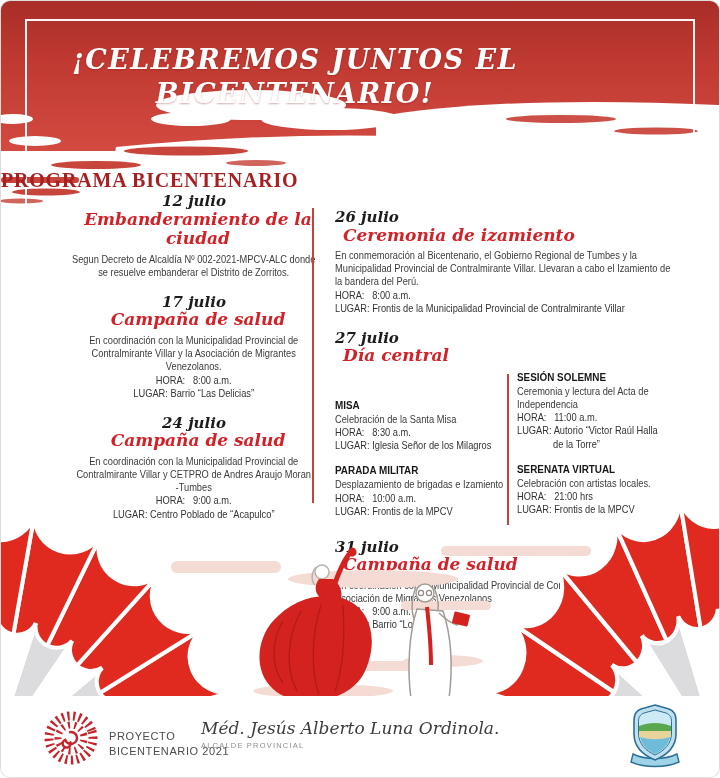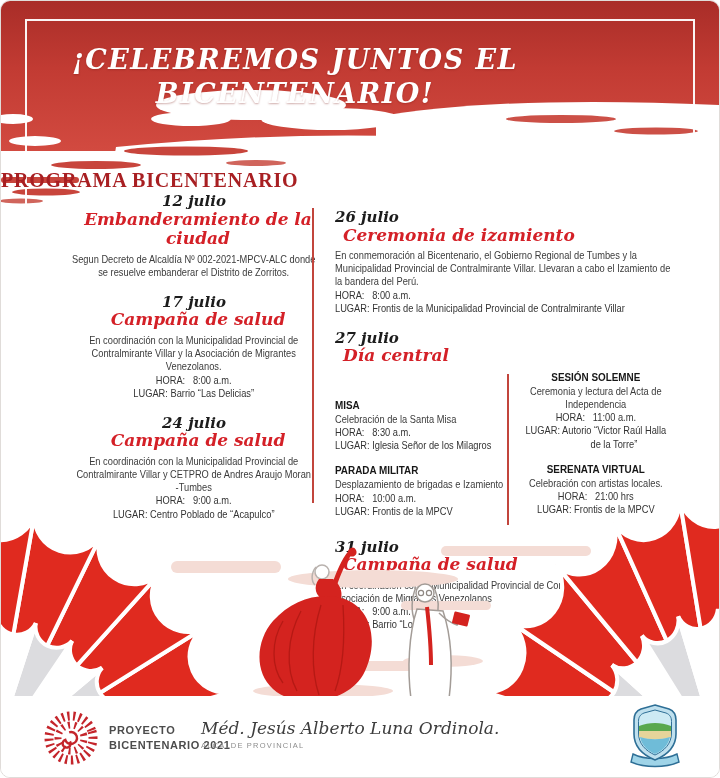--- a/index.html
+++ b/index.html
@@ -39,31 +39,31 @@
   .meta{color:#333333;}
   .subhead{font-size:11.5px;font-weight:bold;color:#171717;line-height:1.3;}
   .event{margin-bottom:15px;}
   .subevent{margin-bottom:11px;}
   #content-left{position:absolute;left:68px;top:192px;width:250px;text-align:center;}
   #divider-main{position:absolute;left:311px;top:207px;width:2px;height:295px;background:#c2453c;}
   #content-right{position:absolute;left:334px;top:208px;width:340px;}
   #sub-row{display:flex;margin-top:4px;}
   #subcol-left{width:172px;margin-top:28px;}
   #sub-divider{width:2px;background:#c2453c;margin:4px 8px 4px 0;}
-  #subcol-right{flex:1;text-align:center;}
+  #subcol-right{flex:1;}
   #event-31{margin-top:10px;}
   
   .streak{position:absolute;background:#f4dcd5;border-radius:8px;}
   #fan-left{position:absolute;left:-40px;top:488px;width:380px;height:212px;}
   #fan-right{position:absolute;left:372px;top:470px;width:380px;height:230px;transform:scaleX(-1);transform-origin:center;}
   #dancers{position:absolute;left:252px;top:540px;width:235px;height:165px;}
   
   #footer{position:absolute;left:0;top:695px;width:720px;height:83px;background:#ffffff;}
   #burst-logo{position:absolute;left:42px;top:14px;width:56px;height:56px;}
-  #logo-text{position:absolute;left:108px;top:27px;color:#4c4c4c;font-weight:bold;
+  #logo-text{position:absolute;left:108px;top:33px;color:#4c4c4c;font-weight:normal;
              font-size:11px;line-height:1.35;letter-spacing:.6px;}
   #signature{position:absolute;left:200px;top:22px;width:320px;text-align:left;}
   #signature-name{font-family:"DejaVu Serif",serif;font-style:italic;font-size:17px;color:#3d3d3d;}
   #signature-role{font-size:7.5px;color:#8d8d8d;letter-spacing:1.2px;margin-top:3px;}
   #crest{position:absolute;left:622px;top:6px;width:64px;height:70px;}
 </style>
 </head>
 <body>
 
 <div id="poster">

